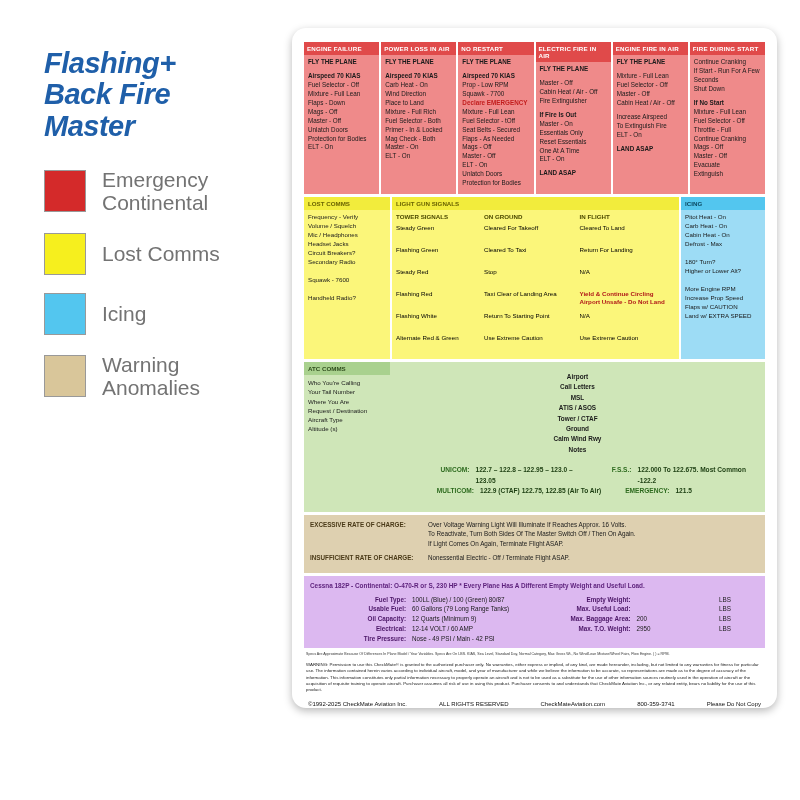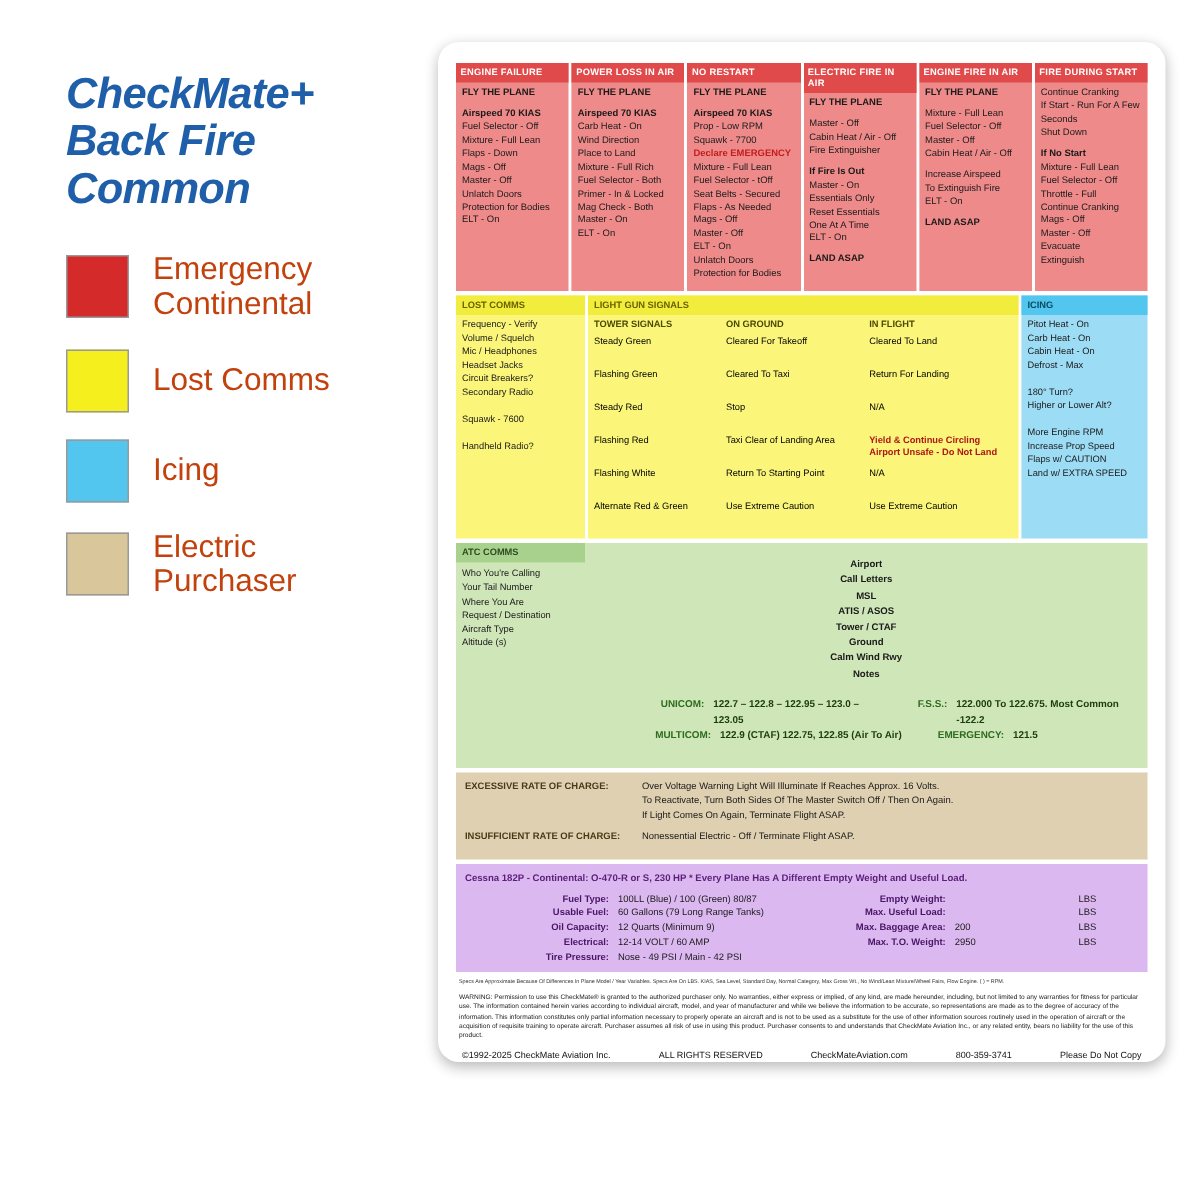--- a/index.html
+++ b/index.html
@@ -19,21 +19,21 @@
     color:#1f5fa9;line-height:1.08;letter-spacing:-0.5px;
     margin-bottom:26px;
   }
   .legend-row{
     display:flex;align-items:center;margin-bottom:18px;
   }
   .legend-swatch{
     width:40px;height:40px;border:1px solid #999;flex:none;margin-right:16px;
   }
   .legend-label{
-    font-size:21px;color:#c2410c;line-height:1.12;
+    font-size:21px;color:#737373;line-height:1.12;
   }
   
   #card{
     position:absolute;left:292px;top:28px;width:485px;height:680px;
     background:#fff;border-radius:14px;
     box-shadow:0 3px 9px rgba(0,0,0,.28);
     overflow:hidden;
     padding:14px 12px 8px 12px;
     box-sizing:border-box;
   }
@@ -99,23 +99,23 @@
   
   #finefoot{margin-top:4px;font-size:3.6px;color:#333;line-height:1.5;padding:0 2px;}
   #warn{margin-top:4px;font-size:4.4px;color:#222;line-height:1.45;padding:0 2px;}
   #copyright{margin-top:7px;font-size:6px;color:#111;display:flex;justify-content:space-between;padding:0 4px;}
 </style>
 </head>
 <body>
 
 <div id="legend">
   <div id="legend-title">
-    <div>CheckMate+</div>
+    <div>Flashing+</div>
     <div>Back Fire</div>
-    <div>Common</div>
+    <div>Master</div>
   </div>
   <div id="legend-items">
       <div class="legend-row">
         <div class="legend-swatch" style="background: rgb(212, 42, 42);"></div>
         <div class="legend-label">
           <div>Emergency</div>
           <div>Continental</div>
         </div>
       </div>
       <div class="legend-row">
@@ -126,22 +126,22 @@
       </div>
       <div class="legend-row">
         <div class="legend-swatch" style="background: rgb(83, 198, 239);"></div>
         <div class="legend-label">
           <div>Icing</div>
         </div>
       </div>
       <div class="legend-row">
         <div class="legend-swatch" style="background: rgb(217, 198, 154);"></div>
         <div class="legend-label">
-          <div>Electric</div>
-          <div>Purchaser</div>
+          <div>Warning</div>
+          <div>Anomalies</div>
         </div>
       </div>
     </div>
 </div>
 
 <div id="card">
 
   <div id="emerg">
       <div class="ecol">
         <div class="ehead">ENGINE FAILURE</div>

